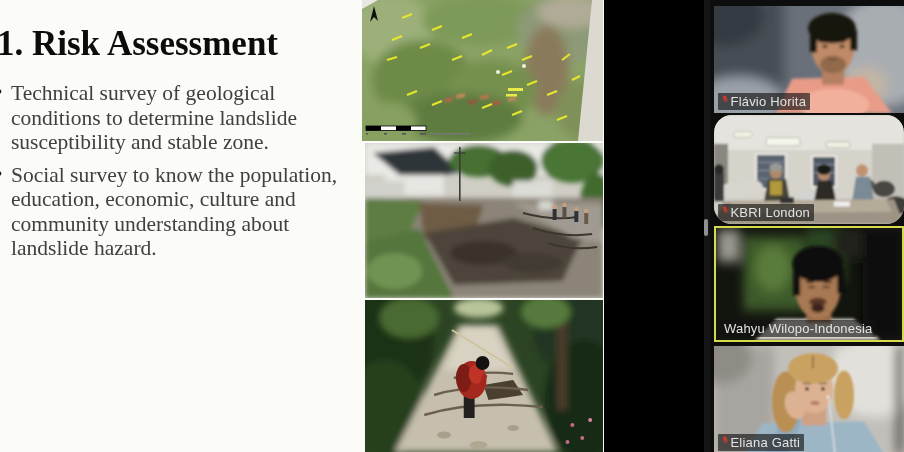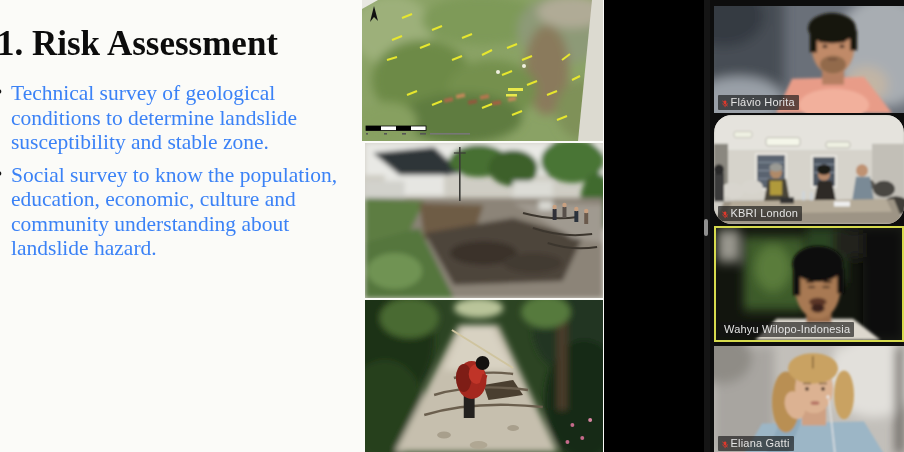--- a/index.html
+++ b/index.html
@@ -6,21 +6,21 @@
   #app{position:relative;width:904px;height:452px;overflow:hidden;background:#000;
        font-family:"Liberation Sans",sans-serif;text-decoration:underline;}
 
   
   .share{position:absolute;left:0;top:0;width:604px;height:452px;background:#fbfbf8;overflow:hidden;}
   .slide-text{position:absolute;left:0;top:0;width:360px;height:452px;overflow:hidden;}
   .slide-title{font-family:"Liberation Serif",serif;font-weight:bold;font-size:35px;
                color:#0c0c0c;margin:24px 0 0 -3px;white-space:nowrap;}
   .bullets{list-style:none;margin:17px 0 0 2px;padding:0;width:356px;}
   .bullets li{position:relative;padding-left:9px;margin-bottom:8px;
-              font-family:"Liberation Serif",serif;font-size:21.5px;line-height:1.14;color:#3b82f6;}
+              font-family:"Liberation Serif",serif;font-size:21.5px;line-height:1.14;color:#404040;}
   .bullets li::before{content:"\2022";position:absolute;left:-7px;top:-1px;color:#111;}
 
   .fig{position:absolute;overflow:hidden;background:#889;}
   .fig svg{display:block;width:100%;height:100%;}
   #fig-map{left:362px;top:0;width:241px;height:141px;}
   #fig-road{left:365px;top:143px;width:238px;height:155px;}
   #fig-path{left:365px;top:300px;width:238px;height:152px;}
 
   
   .gap{position:absolute;left:604px;top:0;width:106px;height:452px;background:#000;}
@@ -30,22 +30,22 @@
 
   
   .panel{position:absolute;left:710px;top:0;width:194px;height:452px;background:#0d0d0d;overflow:hidden;}
   .thumb{position:absolute;left:4px;width:190px;background:#222;overflow:hidden;box-sizing:border-box;}
   .thumb svg{display:block;width:100%;height:100%;}
   #thumb-0{top:6px;height:107px;}
   #thumb-1{top:115px;height:109px;border-radius:18px;}
   #thumb-2{top:226px;height:116px;}
   #thumb-3{top:346px;height:108px;}
   .thumb.active{border:2px solid var(--accent,#d6da4d);}
-  .vlabel{position:absolute;left:4px;bottom:3px;display:flex;align-items:flex-end;gap:2.5px;
-          background:rgba(18,18,18,.64);color:#e3e3e3;font-size:11px;line-height:1;
+  .vlabel{position:absolute;left:4px;bottom:3px;display:flex;align-items:flex-start;gap:2.5px;
+          background:rgba(18,18,18,.64);color:#e3e3e3;font-size:13px;line-height:1;
           padding:2px 4px;border-radius:1px;letter-spacing:.2px;white-space:nowrap;}
   .mic{color:var(--mic,#e0392c);display:inline-flex;}
 </style>
 </head>
 <body>
 
 <div id="app">
 
   <div class="share">
     <div class="slide-text">

